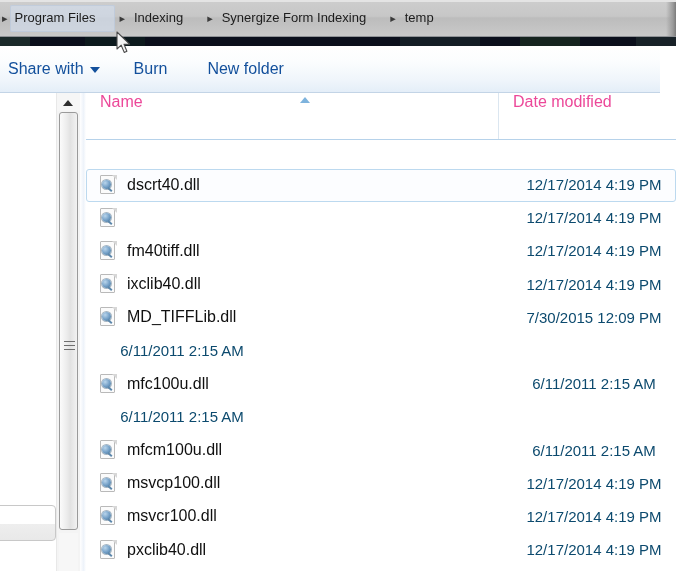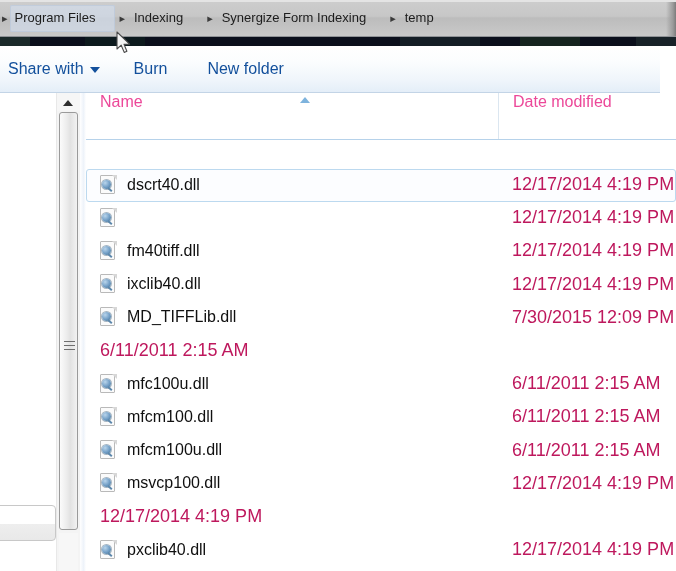--- a/index.html
+++ b/index.html
@@ -248,24 +248,25 @@
     position: relative;
     width: 412px;
     display: flex;
     align-items: center;
     padding-left: 14px;
     gap: 10px;
   }
   .cell-date {
     position: relative;
     width: 178px;
-    font-size: 18px;
-    color: #be185d;
+    font-size: 15px;
+    color: #0c4a6e;
     padding-left: 14px;
     white-space: nowrap;
+    text-align: center;
   }
   .fname {
     font-size: 16px;
     color: #101010;
     white-space: nowrap;
   }
 
   
   .ficon {
     position: relative;
@@ -458,29 +459,20 @@
                 <span class="page"></span>
                 <span class="fold"></span>
                 <span class="gear"></span>
                 <span class="tail"></span>
               </span>
               <span class="fname">mfc100u.dll</span>
             </div>
             <div class="cell-date">6/11/2011 2:15 AM</div>
           </div>
           <div class="row">
-            <div class="cell-name">
-              <span class="ficon">
-                <span class="page"></span>
-                <span class="fold"></span>
-                <span class="gear"></span>
-                <span class="tail"></span>
-              </span>
-              <span class="fname">mfcm100.dll</span>
-            </div>
             <div class="cell-date">6/11/2011 2:15 AM</div>
           </div>
           <div class="row">
             <div class="cell-name">
               <span class="ficon">
                 <span class="page"></span>
                 <span class="fold"></span>
                 <span class="gear"></span>
                 <span class="tail"></span>
               </span>
@@ -494,20 +486,29 @@
                 <span class="page"></span>
                 <span class="fold"></span>
                 <span class="gear"></span>
                 <span class="tail"></span>
               </span>
               <span class="fname">msvcp100.dll</span>
             </div>
             <div class="cell-date">12/17/2014 4:19 PM</div>
           </div>
           <div class="row">
+            <div class="cell-name">
+              <span class="ficon">
+                <span class="page"></span>
+                <span class="fold"></span>
+                <span class="gear"></span>
+                <span class="tail"></span>
+              </span>
+              <span class="fname">msvcr100.dll</span>
+            </div>
             <div class="cell-date">12/17/2014 4:19 PM</div>
           </div>
           <div class="row">
             <div class="cell-name">
               <span class="ficon">
                 <span class="page"></span>
                 <span class="fold"></span>
                 <span class="gear"></span>
                 <span class="tail"></span>
               </span>

